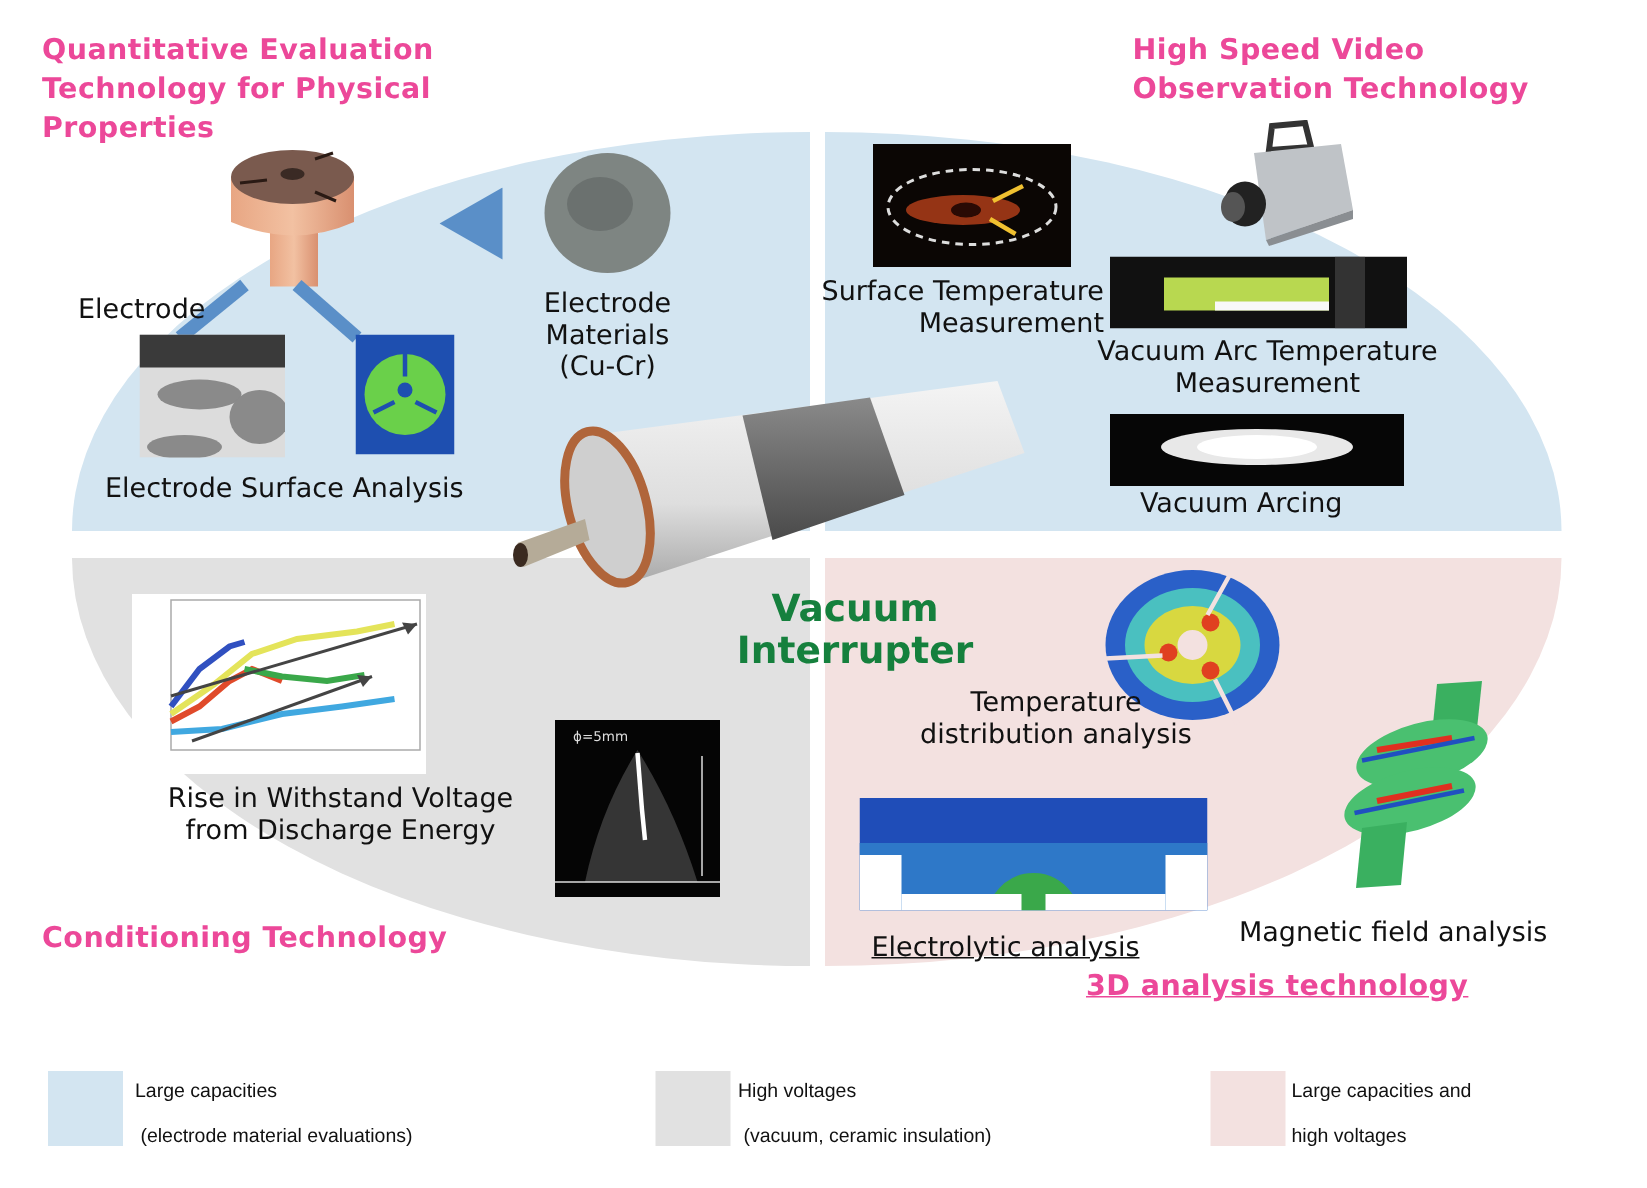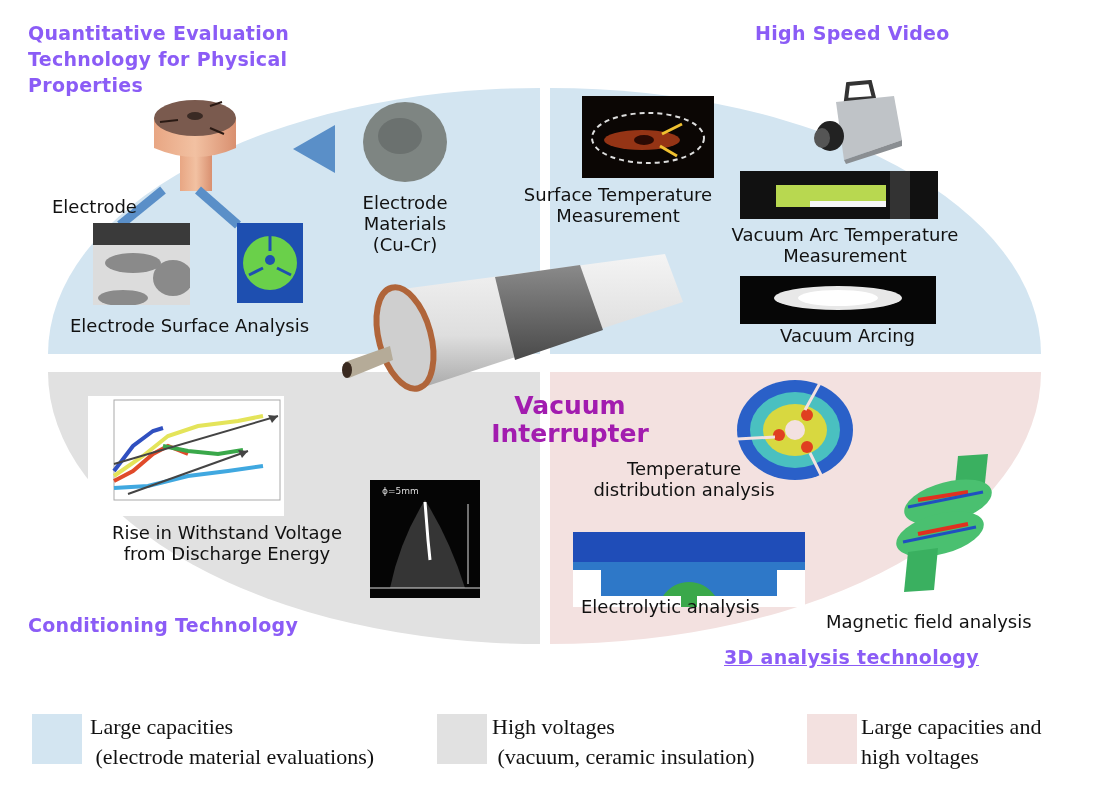--- a/index.html
+++ b/index.html
@@ -2,43 +2,44 @@
 <html><head>
 <meta charset="utf-8">
 <style>
   html, body { margin:0; padding:0; background:#ffffff; }
   body { width:1098px; height:792px; position:relative; overflow:hidden; font-family:"DejaVu Sans", sans-serif; color:#111; }
   .quad { position:absolute; }
   .q-tl { left:48px; top:88px; width:492px; height:266px; background:#d3e5f1; border-top-left-radius:492px 266px; }
   .q-tr { left:550px; top:88px; width:491px; height:266px; background:#d3e5f1; border-top-right-radius:491px 266px; }
   .q-bl { left:48px; top:372px; width:492px; height:272px; background:#e1e1e1; border-bottom-left-radius:492px 272px; }
   .q-br { left:550px; top:372px; width:491px; height:272px; background:#f3e1e0; border-bottom-right-radius:491px 272px; }
-  .title { position:absolute; color:#8b5cf6; font-weight:bold; font-size:19px; line-height:26px; letter-spacing:0.3px; }
+  .title { position:absolute; color:#ec4899; font-weight:bold; font-size:19px; line-height:26px; letter-spacing:0.3px; }
   .label { position:absolute; font-size:18px; line-height:21px; color:#111; }
   .center { text-align:center; }
-  .vi { position:absolute; left:470px; top:392px; width:200px; text-align:center; color:#a21caf; font-weight:bold; font-size:25px; line-height:28px; }
+  .vi { position:absolute; left:470px; top:392px; width:200px; text-align:center; color:#15803d; font-weight:bold; font-size:25px; line-height:28px; }
   .img { position:absolute; }
-  .legend { position:absolute; top:712px; font-family:Liberation Serif, serif; font-size:22px; line-height:30px; color:#111; }
+  .legend { position:absolute; top:712px; font-family:Liberation Sans, sans-serif; font-size:13px; line-height:30px; color:#111; }
   .swatch { position:absolute; top:714px; width:50px; height:50px; }
 </style>
 </head>
 <body>
 
 <div class="quad q-tl"></div>
 <div class="quad q-tr"></div>
 <div class="quad q-bl"></div>
 <div class="quad q-br"></div>
 
 <div class="title" style="left:28px; top:20px;">
   <div>Quantitative Evaluation</div>
   <div>Technology for Physical</div>
   <div>Properties</div>
 </div>
 <div class="title" style="left:755px; top:20px;">
   <div>High Speed Video</div>
+  <div>Observation Technology</div>
 </div>
 <div class="title" style="left:28px; top:612px;">
   <div>Conditioning Technology</div>
 </div>
 <div class="title" style="left:724px; top:644px;text-decoration:underline;">
   <div>3D analysis technology</div>
 </div>
 
 <svg class="img" style="left:150px; top:96px;" width="90" height="100">
   <defs>
@@ -86,21 +87,21 @@
 </svg>
 <div class="label" style="left:70px; top:315px;">Electrode Surface Analysis</div>
 
 <svg class="img" style="left:582px; top:96px;" width="132" height="82">
   <rect width="132" height="82" fill="#0b0604"></rect>
   <ellipse cx="66" cy="42" rx="56" ry="25" fill="none" stroke="#ddd" stroke-width="2" stroke-dasharray="5 4"></ellipse>
   <ellipse cx="60" cy="44" rx="38" ry="10" fill="#b8401a" opacity="0.8"></ellipse>
   <ellipse cx="62" cy="44" rx="10" ry="5" fill="#2a0a04"></ellipse>
   <path d="M80 38 L100 28 M78 50 L95 60" stroke="#f0c030" stroke-width="3"></path>
 </svg>
-<div class="label center" style="left:500px; top:184px; width:236px;">
+<div class="label center" style="left:500px; top:184px; width:236px;text-align:right;">
   <div>Surface Temperature</div>
   <div>Measurement</div>
 </div>
 <svg class="img" style="left:808px; top:80px;" width="96" height="86">
   <path d="M40 4 L62 2 L66 18 L38 20 Z" fill="none" stroke="#333" stroke-width="4"></path>
   <path d="M28 22 L86 16 L94 60 L36 80 Z" fill="#bfc3c7"></path>
   <path d="M36 80 L94 60 L94 66 L38 84 Z" fill="#8a8e92"></path>
   <ellipse cx="22" cy="56" rx="14" ry="15" fill="#222"></ellipse>
   <ellipse cx="14" cy="58" rx="8" ry="10" fill="#555"></ellipse>
 </svg>
@@ -112,21 +113,21 @@
 </svg>
 <div class="label center" style="left:700px; top:224px; width:290px;">
   <div>Vacuum Arc Temperature</div>
   <div>Measurement</div>
 </div>
 <svg class="img" style="left:740px; top:276px;" width="196" height="48">
   <rect width="196" height="48" fill="#060606"></rect>
   <ellipse cx="98" cy="22" rx="64" ry="12" fill="#e8e8e8"></ellipse>
   <ellipse cx="98" cy="22" rx="40" ry="8" fill="#ffffff"></ellipse>
 </svg>
-<div class="label" style="left:760px; top:325px;margin-left:20px;">Vacuum Arcing</div>
+<div class="label" style="left:760px; top:325px;">Vacuum Arcing</div>
 
 <svg class="img" style="left:335px; top:250px;" width="350" height="150">
   <defs>
     <linearGradient id="cer" x1="0" y1="0" x2="0" y2="1">
         <stop offset="0" stop-color="#f4f4f4"></stop>
         <stop offset="0.6" stop-color="#dedede"></stop>
         <stop offset="1" stop-color="#a8a8a8"></stop>
       </linearGradient>
     <linearGradient id="mid" x1="0" y1="0" x2="0" y2="1">
         <stop offset="0" stop-color="#8a8a8a"></stop>
@@ -173,42 +174,42 @@
 <svg class="img" style="left:735px; top:375px;" width="120" height="110">
   <ellipse cx="60" cy="55" rx="58" ry="50" fill="#2a60c8"></ellipse>
   <ellipse cx="60" cy="55" rx="45" ry="38" fill="#4ac0c0"></ellipse>
   <ellipse cx="60" cy="55" rx="32" ry="26" fill="#d8d840"></ellipse>
   <circle cx="60" cy="55" r="10" fill="#f3e1e0"></circle>
   <circle cx="72" cy="40" r="6" fill="#e04020"></circle>
   <circle cx="44" cy="60" r="6" fill="#e04020"></circle>
   <circle cx="72" cy="72" r="6" fill="#e04020"></circle>
   <path d="M70 35 L85 8 M40 62 L2 64 M75 78 L90 108" stroke="#f3e1e0" stroke-width="3"></path>
 </svg>
-<div class="label center" style="left:564px; top:458px; width:240px;">
+<div class="label center" style="left:584px; top:458px; width:240px;">
   <div>Temperature</div>
   <div>distribution analysis</div>
 </div>
 <svg class="img" style="left:573px; top:532px;" width="232" height="75">
   <rect width="232" height="75" fill="#1f4db8"></rect>
   <rect x="0" y="30" width="232" height="45" fill="#2e78c8"></rect>
   <rect x="0" y="38" width="28" height="37" fill="#ffffff"></rect>
   <rect x="204" y="38" width="28" height="37" fill="#ffffff"></rect>
   <rect x="28" y="64" width="176" height="11" fill="#ffffff"></rect>
   <path d="M90 64 Q100 50 116 50 Q132 50 142 64 Z" fill="#3aa84a"></path>
   <rect x="108" y="60" width="16" height="15" fill="#3aa84a"></rect>
 </svg>
 <svg class="img" style="left:888px; top:452px;" width="115" height="150">
   <path d="M70 4 L100 2 L96 40 L66 44 Z" fill="#3ab060"></path>
   <ellipse cx="60" cy="50" rx="45" ry="20" fill="#4ac070" transform="rotate(-15 60 50)"></ellipse>
   <ellipse cx="52" cy="82" rx="45" ry="20" fill="#4ac070" transform="rotate(-15 52 82)"></ellipse>
   <path d="M20 100 L50 96 L46 138 L16 140 Z" fill="#3ab060"></path>
   <path d="M30 48 L80 40 M30 82 L80 72" stroke="#e03020" stroke-width="4"></path>
   <path d="M20 55 L95 40 M15 90 L88 75" stroke="#2050c0" stroke-width="3"></path>
 </svg>
-<div class="label" style="left:581px; top:596px;">Electrolytic analysis</div>
+<div class="label" style="left:581px; top:621px;text-decoration:underline;">Electrolytic analysis</div>
 <div class="label" style="left:826px; top:611px;">Magnetic field analysis</div>
 
 <div class="swatch" style="left:32px; background:#d3e5f1;"></div>
 <div class="legend" style="left:90px;">
   <div>Large capacities</div>
   <div style="white-space:pre;"> (electrode material evaluations)</div>
 </div>
 <div class="swatch" style="left:437px; background:#e1e1e1;"></div>
 <div class="legend" style="left:492px;">
   <div>High voltages</div>

